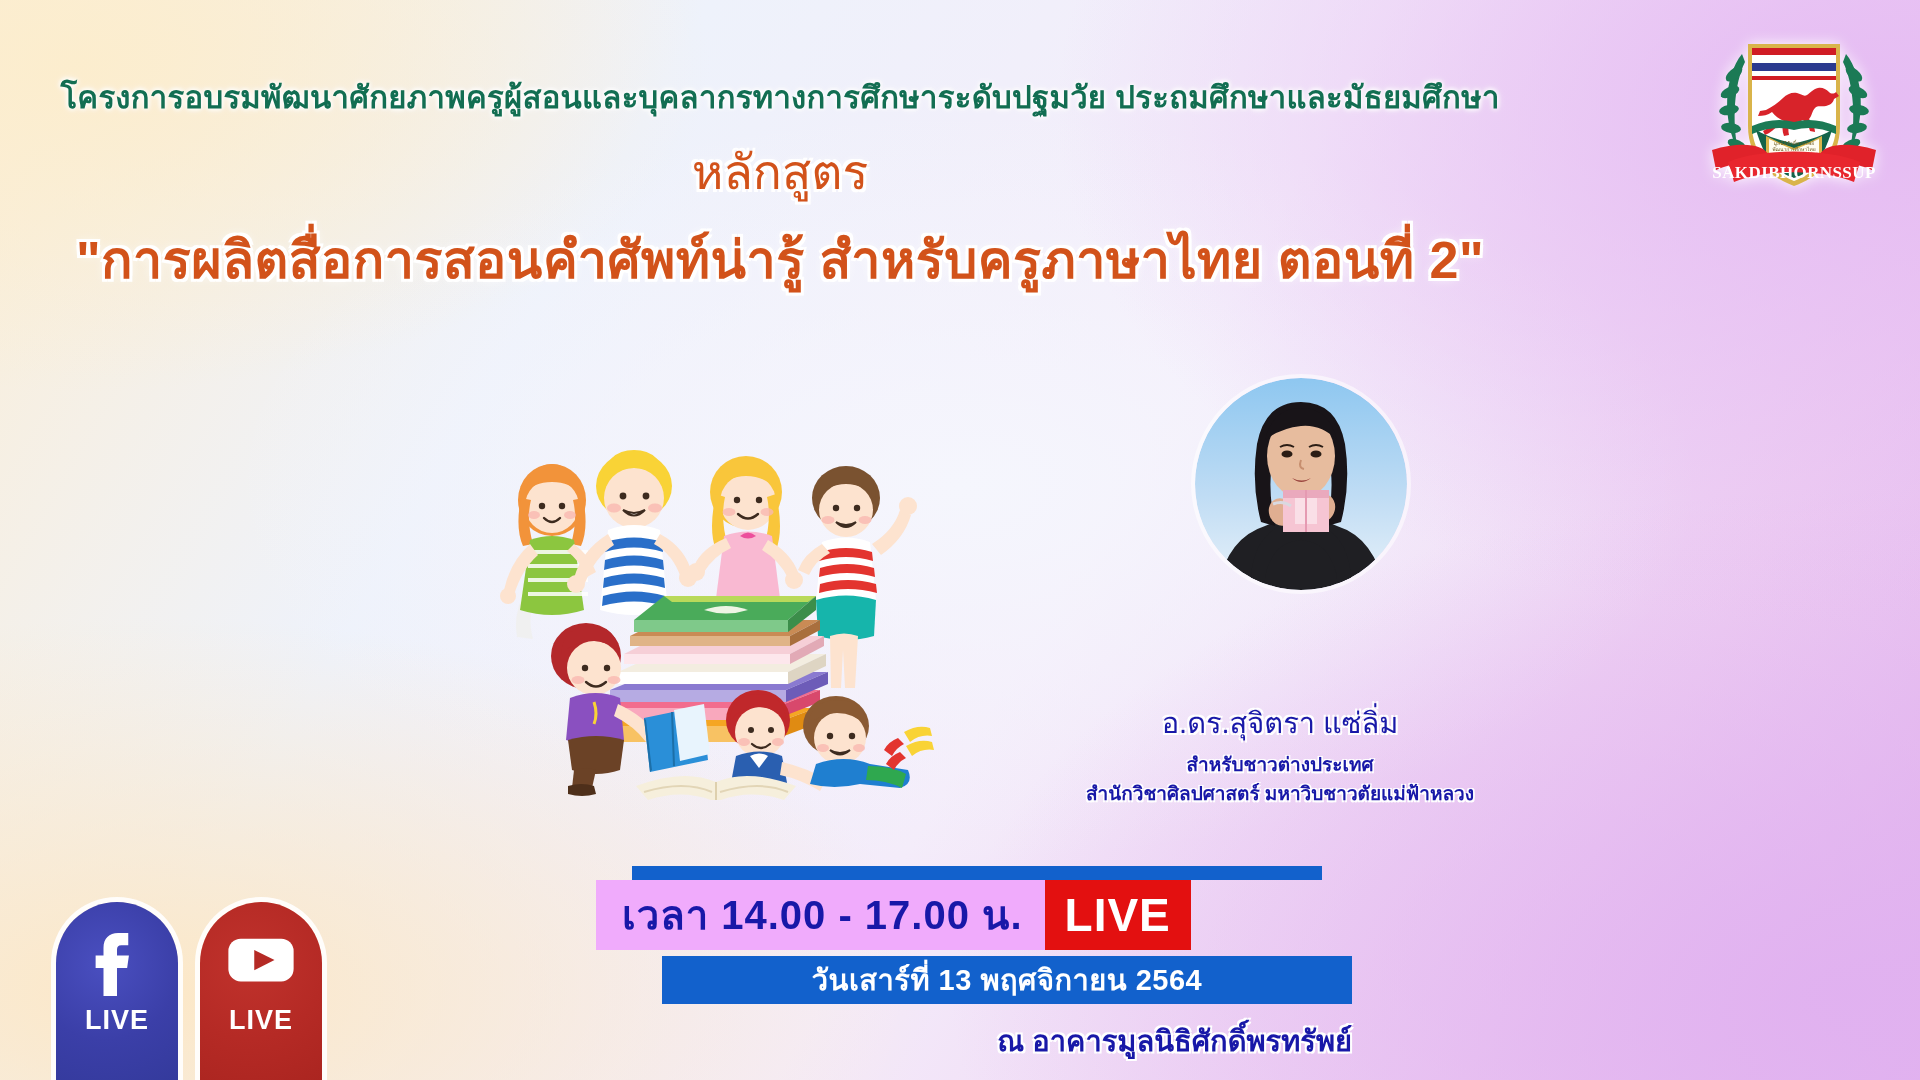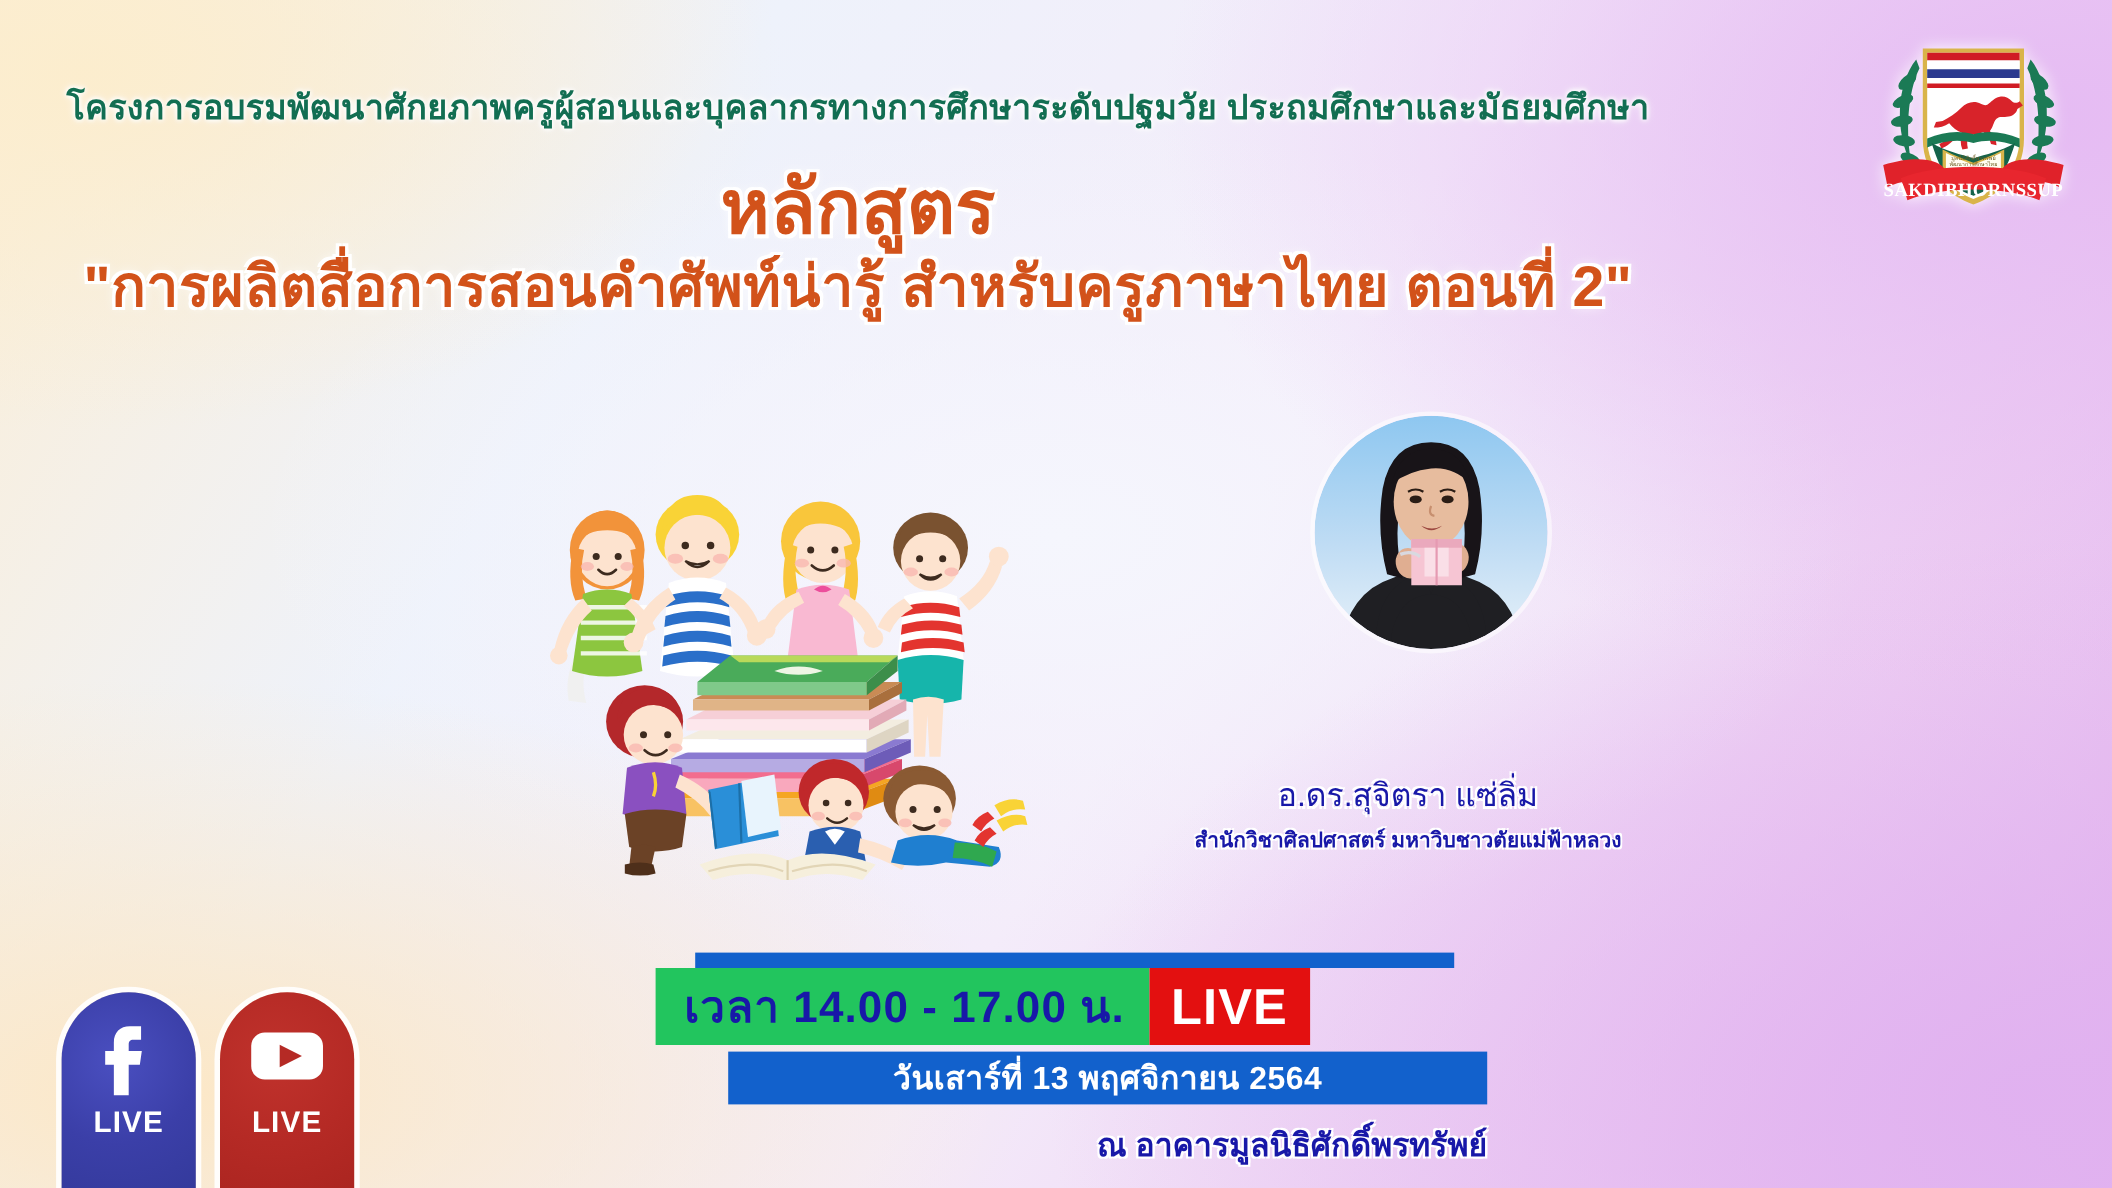--- a/index.html
+++ b/index.html
@@ -22,21 +22,21 @@
 
   
   .head-line{
     position:absolute; top:72px; left:0; width:1560px; text-align:center;
     font-size:31px; font-weight:700; color:#126e52; letter-spacing:.3px;
     text-shadow:0 0 5px #fff,0 0 5px #fff,0 0 9px #fff;
     white-space:nowrap;
   }
   .title-kw{
     position:absolute; top:134px; left:0; width:1560px; text-align:center;
-    font-size:68px; font-weight:700; color:#d2521a;
+    font-size:48px; font-weight:400; color:#d2521a;
     text-shadow:-3px -3px 0 #fff,3px -3px 0 #fff,-3px 3px 0 #fff,3px 3px 0 #fff,0 0 12px #fff;
   }
   .title-sub{
     position:absolute; top:218px; left:0; width:1560px; text-align:center;
     font-size:52px; font-weight:700; color:#d2521a; letter-spacing:.5px;
     text-shadow:-3px -3px 0 #fff,3px -3px 0 #fff,-3px 3px 0 #fff,3px 3px 0 #fff,0 0 12px #fff;
     white-space:nowrap;
   }
 
   
@@ -61,21 +61,21 @@
   .sp-line{
     font-size:19px; font-weight:700; color:#1818a8; line-height:1.55;
     text-shadow:-1.5px -1.5px 0 #fff,1.5px -1.5px 0 #fff,-1.5px 1.5px 0 #fff,1.5px 1.5px 0 #fff;
   }
 
   
   .blue-top-bar{ position:absolute; left:632px; top:866px; width:690px; height:14px; background:#1261cc; }
 
   .time-row{ position:absolute; left:596px; top:880px; height:70px; display:flex; align-items:stretch; }
   .time-box{
-    background:#22c55e; display:flex; align-items:center; padding:0 22px 0 26px;
+    background:#f0abfc; display:flex; align-items:center; padding:0 22px 0 26px;
     font-size:40px; font-weight:700; color:#1818a8; letter-spacing:1px; white-space:nowrap;
   }
   .live-box{
     background:#e31010; display:flex; align-items:center; justify-content:center;
     padding:0 20px; min-width:130px;
   }
   .live-box span{
     color:#fff; font-size:46px; font-weight:700; letter-spacing:1px; line-height:1;
   }
 
@@ -398,20 +398,21 @@
       <path d="M100 120 h22 v26 h-22z" fill="#fadfe7"></path>
       <path d="M111 112 v42" stroke="#e59ab2" stroke-width="2"></path>
 
       <path d="M78 126 q10-4 18 2" stroke="#d9d9e0" stroke-width="3" fill="none"></path>
     </g>
   </svg>
 </div>
 
 <div class="sp-wrap">
   <div class="sp-name">อ.ดร.สุจิตรา แซ่ลิ่ม</div>
+  <div class="sp-line">สำหรับชาวต่างประเทศ</div>
   <div class="sp-line">สำนักวิชาศิลปศาสตร์ มหาวิบชาวตัยแม่ฟ้าหลวง</div>
 </div>
 
 <div class="blue-top-bar"></div>
 
 <div class="time-row">
   <div class="time-box">เวลา 14.00 - 17.00 น.</div>
   <div class="live-box">
     <span>LIVE</span>
   </div>

